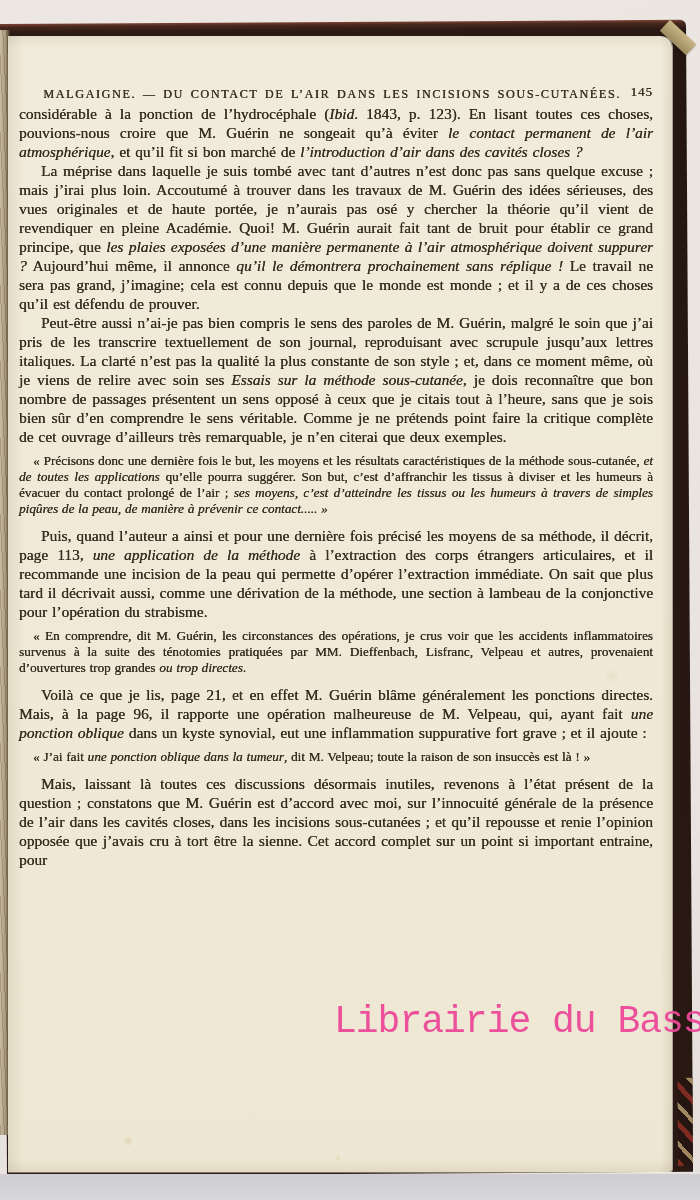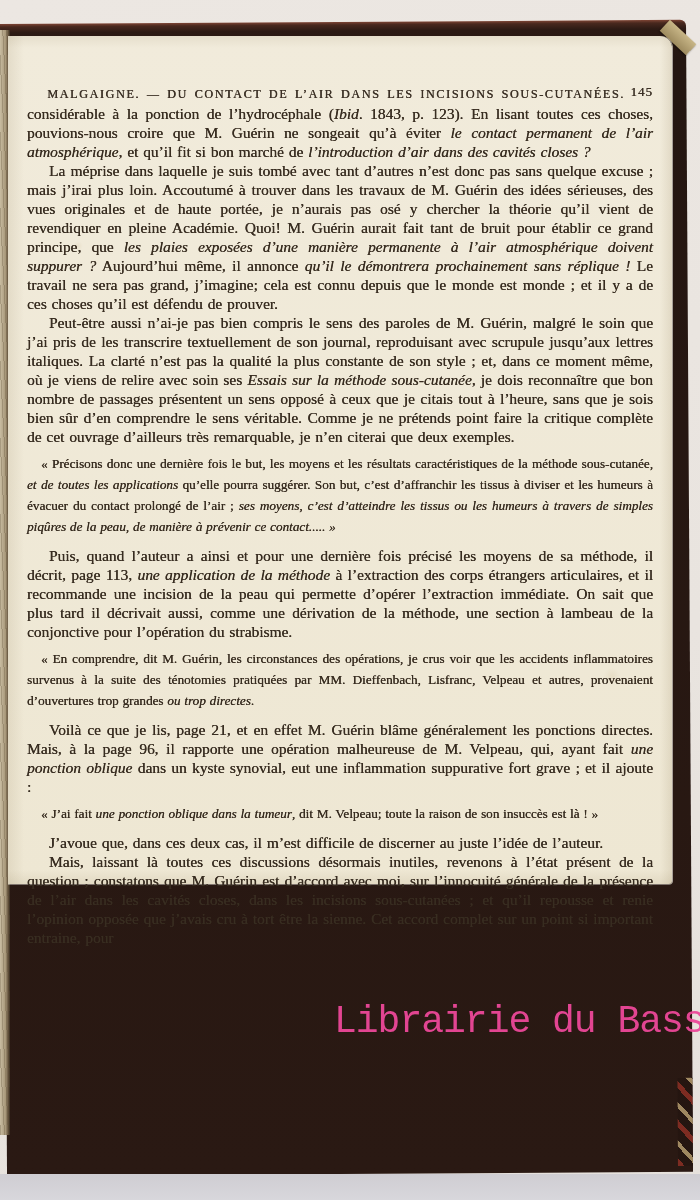--- a/index.html
+++ b/index.html
@@ -35,52 +35,52 @@
   }
   
   .gutter{
     position:absolute;left:0;top:30px;width:10px;height:1105px;
     background:
       repeating-linear-gradient(87deg,rgba(90,75,50,.28) 0 1px,rgba(0,0,0,0) 1px 4px),
       linear-gradient(90deg,#c9bda2 0%,#a8987a 55%,#5d4c38 85%,#352a1e 100%);
   }
   
   .page{
-    position:absolute;left:8px;top:36px;width:664px;height:848px;
+    position:absolute;left:8px;top:36px;width:664px;height:1136px;
     border-top-right-radius:12px;border-bottom-right-radius:3px;
     background:
       radial-gradient(circle 8px at 120px 1105px,rgba(190,160,90,.25),rgba(190,160,90,0) 70%),
       radial-gradient(circle 5px at 330px 1122px,rgba(190,160,90,.22),rgba(190,160,90,0) 70%),
       radial-gradient(circle 12px at 604px 640px,rgba(180,150,90,.12),rgba(180,150,90,0) 70%),
       radial-gradient(circle 7px at 70px 210px,rgba(170,140,80,.10),rgba(170,140,80,0) 70%),
       linear-gradient(90deg,rgba(130,110,70,.12),rgba(0,0,0,0) 16px),
       linear-gradient(270deg,rgba(130,110,70,.14),rgba(0,0,0,0) 12px),
       linear-gradient(180deg,rgba(130,110,70,.10),rgba(0,0,0,0) 12px),
       linear-gradient(0deg,rgba(140,120,80,.12),rgba(0,0,0,0) 14px),
       linear-gradient(#f1ebdb,#eee7d3);
     box-shadow:1px 0 0 rgba(255,252,244,.6),0 1px 0 rgba(255,252,244,.4);
-    padding:48px 19px 0 11px;box-sizing:border-box;
+    padding:48px 19px 0 3px;box-sizing:border-box;
     color:#382d21;
   }
   
   .runhead{position:relative;height:15px;margin-bottom:5px;text-align:center;}
   .runhead .title{
     font-size:12.2px;letter-spacing:1.6px;word-spacing:2px;white-space:nowrap;
     color:#3c3126;text-shadow:.35px 0 0 currentColor;
   }
   .runhead .folio{
     position:absolute;right:0;top:0;font-size:13px;letter-spacing:1px;
     color:#3c3126;text-shadow:.35px 0 0 currentColor;
   }
   
   .text-block{text-align:justify;margin-left:8px;}
   .text-block p{margin:0;text-shadow:.22px 0 0 currentColor;hyphens:auto;-webkit-hyphens:auto;}
   p.body{font-size:15.4px;line-height:19px;text-indent:22px;word-spacing:1px;}
   p.body.noindent{text-indent:0;}
-  p.quote{font-size:13.2px;line-height:21px;text-indent:14px;word-spacing:.5px;margin:7px 0 9px;}
+  p.quote{font-size:13.2px;line-height:16px;text-indent:14px;word-spacing:.5px;margin:7px 0 9px;}
   .it{font-style:italic;}
   
   .watermark{
     position:absolute;left:334px;top:1000px;z-index:30;white-space:nowrap;
     font-family:Liberation Mono, monospace;
     font-size:38px;letter-spacing:-1px;color:#ec4899;opacity:.95;
   }
 </style>
 </head>
 <body>
@@ -98,20 +98,19 @@
   </div>
   <div class="text-block">
       <p class="body noindent"><span>considérable à la ponction de l’hydrocéphale (</span><span class="it">Ibid</span><span>. 1843, p. 123). En lisant toutes ces choses, pouvions-nous croire que M. Guérin ne songeait qu’à éviter </span><span class="it">le contact permanent de l’air atmosphérique</span><span>, et qu’il fit si bon marché de </span><span class="it">l’introduction d’air dans des cavités closes ?</span></p>
       <p class="body"><span>La méprise dans laquelle je suis tombé avec tant d’autres n’est donc pas sans quelque excuse ; mais j’irai plus loin. Accoutumé à trouver dans les travaux de M. Guérin des idées sérieuses, des vues originales et de haute portée, je n’aurais pas osé y chercher la théorie qu’il vient de revendiquer en pleine Académie. Quoi! M. Guérin aurait fait tant de bruit pour établir ce grand principe, que </span><span class="it">les plaies exposées d’une manière permanente à l’air atmosphérique doivent suppurer ?</span><span> Aujourd’hui même, il annonce </span><span class="it">qu’il le démontrera prochainement sans réplique !</span><span> Le travail ne sera pas grand, j’imagine; cela est connu depuis que le monde est monde ; et il y a de ces choses qu’il est défendu de prouver.</span></p>
       <p class="body"><span>Peut-être aussi n’ai-je pas bien compris le sens des paroles de M. Guérin, malgré le soin que j’ai pris de les transcrire textuellement de son journal, reproduisant avec scrupule jusqu’aux lettres italiques. La clarté n’est pas la qualité la plus constante de son style ; et, dans ce moment même, où je viens de relire avec soin ses </span><span class="it">Essais sur la méthode sous-cutanée</span><span>, je dois reconnaître que bon nombre de passages présentent un sens opposé à ceux que je citais tout à l’heure, sans que je sois bien sûr d’en comprendre le sens véritable. Comme je ne prétends point faire la critique complète de cet ouvrage d’ailleurs très remarquable, je n’en citerai que deux exemples.</span></p>
       <p class="quote"><span>« Précisons donc une dernière fois le but, les moyens et les résultats caractéristiques de la méthode sous-cutanée, </span><span class="it">et de toutes les applications</span><span> qu’elle pourra suggérer. Son but, c’est d’affranchir les tissus à diviser et les humeurs à évacuer du contact prolongé de l’air ; </span><span class="it">ses moyens, c’est d’atteindre les tissus ou les humeurs à travers de simples piqûres de la peau, de manière à prévenir ce contact..... »</span></p>
       <p class="body"><span>Puis, quand l’auteur a ainsi et pour une dernière fois précisé les moyens de sa méthode, il décrit, page 113, </span><span class="it">une application de la méthode</span><span> à l’extraction des corps étrangers articulaires, et il recommande une incision de la peau qui permette d’opérer l’extraction immédiate. On sait que plus tard il décrivait aussi, comme une dérivation de la méthode, une section à lambeau de la conjonctive pour l’opération du strabisme.</span></p>
       <p class="quote"><span>« En comprendre, dit M. Guérin, les circonstances des opérations, je crus voir que les accidents inflammatoires survenus à la suite des ténotomies pratiquées par MM. Dieffenbach, Lisfranc, Velpeau et autres, provenaient d’ouvertures trop grandes </span><span class="it">ou trop directes</span><span>.</span></p>
       <p class="body"><span>Voilà ce que je lis, page 21, et en effet M. Guérin blâme généralement les ponctions directes. Mais, à la page 96, il rapporte une opération malheureuse de M. Velpeau, qui, ayant fait </span><span class="it">une ponction oblique</span><span> dans un kyste synovial, eut une inflammation suppurative fort grave ; et il ajoute :</span></p>
       <p class="quote"><span>« J’ai fait </span><span class="it">une ponction oblique dans la tumeur</span><span>, dit M. Velpeau; toute la raison de son insuccès est là ! »</span></p>
-      <p class="body"><span>J’avoue que, dans ces deux cas, il m’est difficile de discerner au juste l’idée de l’auteur.</span></p>
       <p class="body"><span>Mais, laissant là toutes ces discussions désormais inutiles, revenons à l’état présent de la question ; constatons que M. Guérin est d’accord avec moi, sur l’innocuité générale de la présence de l’air dans les cavités closes, dans les incisions sous-cutanées ; et qu’il repousse et renie l’opinion opposée que j’avais cru à tort être la sienne. Cet accord complet sur un point si important entraine, pour</span></p>
     </div>
 </div>
 
 <div class="watermark">Librairie du Bassin</div>
 
 <div class="bottom-bg"></div>
 
 </body></html>

